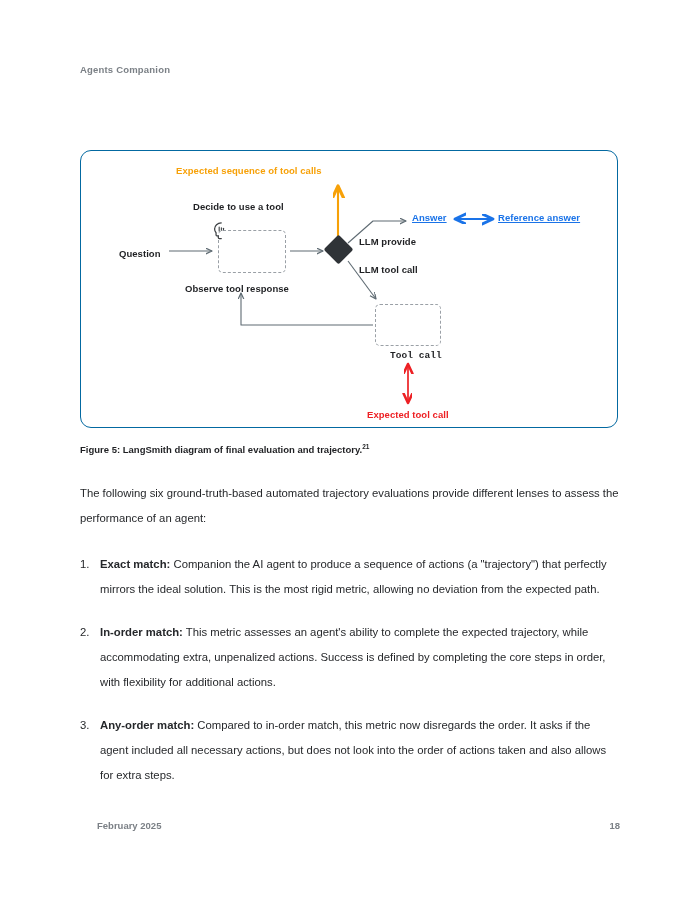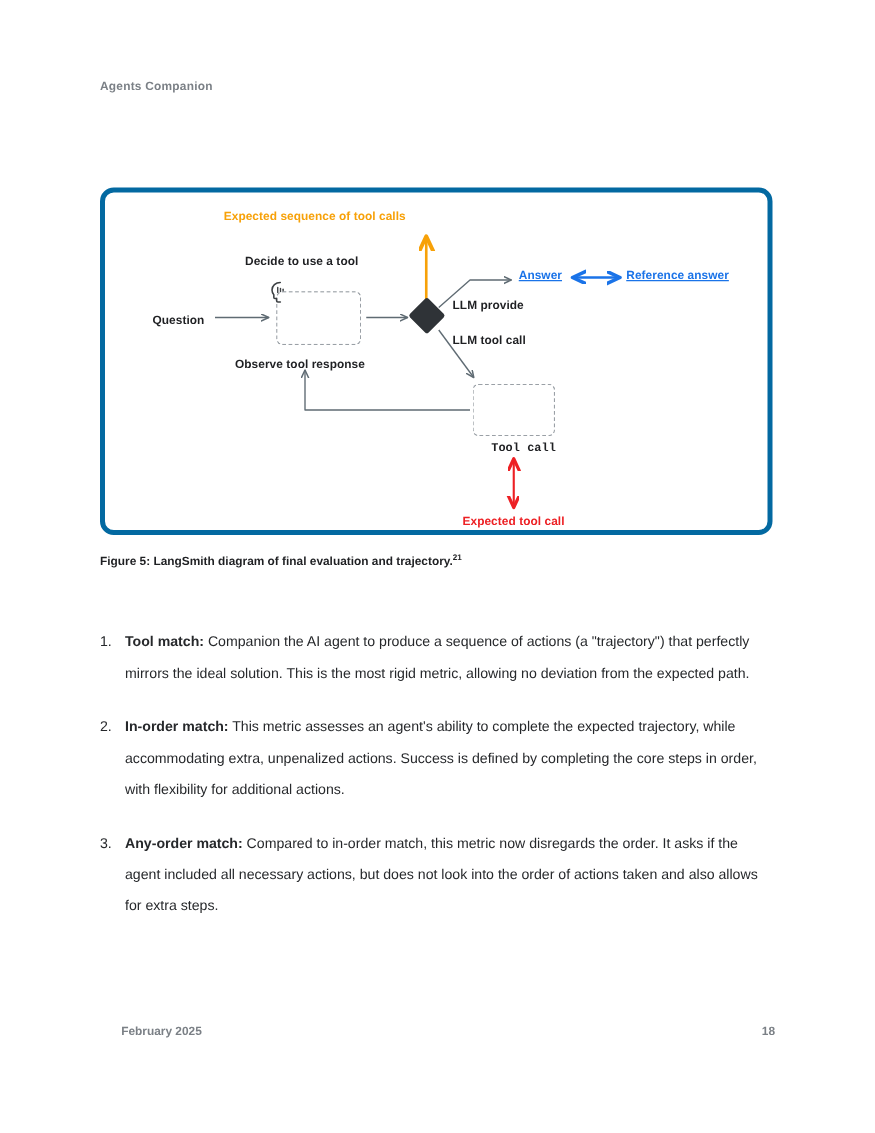--- a/index.html
+++ b/index.html
@@ -27,21 +27,21 @@
     color: #7b8086;
   }
 
   
   .figure-card {
     position: absolute;
     left: 80px;
     top: 150px;
     width: 538px;
     height: 278px;
-    border: 4px solid #0369a1;
+    border: 1px solid #0369a1;
     border-radius: 11px;
     background: #fff;
     box-sizing: border-box;
   }
   .diagram {
     position: absolute;
     inset: 0;
   }
   .diagram svg {
     position: absolute;
@@ -242,24 +242,25 @@
     <div class="dlabel lbl-toolcall">Tool call</div>
     <div class="dlabel red lbl-expected-tc">Expected tool call</div>
   </div>
 </div>
 
 <div class="caption">
   <span>Figure 5: LangSmith diagram of final evaluation and trajectory.</span><sup>21</sup>
 </div>
 
 <div class="body-text">
+  <p class="intro-para">The following six ground-truth-based automated trajectory evaluations provide different lenses to assess the performance of an agent:</p>
 
   <ol class="metrics">
     <li>
-      <span class="term">Tool match:</span><span> Companion the AI agent to produce a sequence of actions (a "trajectory") that perfectly mirrors the ideal solution. This is the most rigid metric, allowing no deviation from the expected path.</span>
+      <span class="term">Exact match:</span><span> Companion the AI agent to produce a sequence of actions (a "trajectory") that perfectly mirrors the ideal solution. This is the most rigid metric, allowing no deviation from the expected path.</span>
     </li>
     <li>
       <span class="term">In-order match:</span><span> This metric assesses an agent's ability to complete the expected trajectory, while accommodating extra, unpenalized actions. Success is defined by completing the core steps in order, with flexibility for additional actions.</span>
     </li>
     <li>
       <span class="term">Any-order match:</span><span> Compared to in-order match, this metric now disregards the order. It asks if the agent included all necessary actions, but does not look into the order of actions taken and also allows for extra steps.</span>
     </li>
   </ol>
 </div>
 

